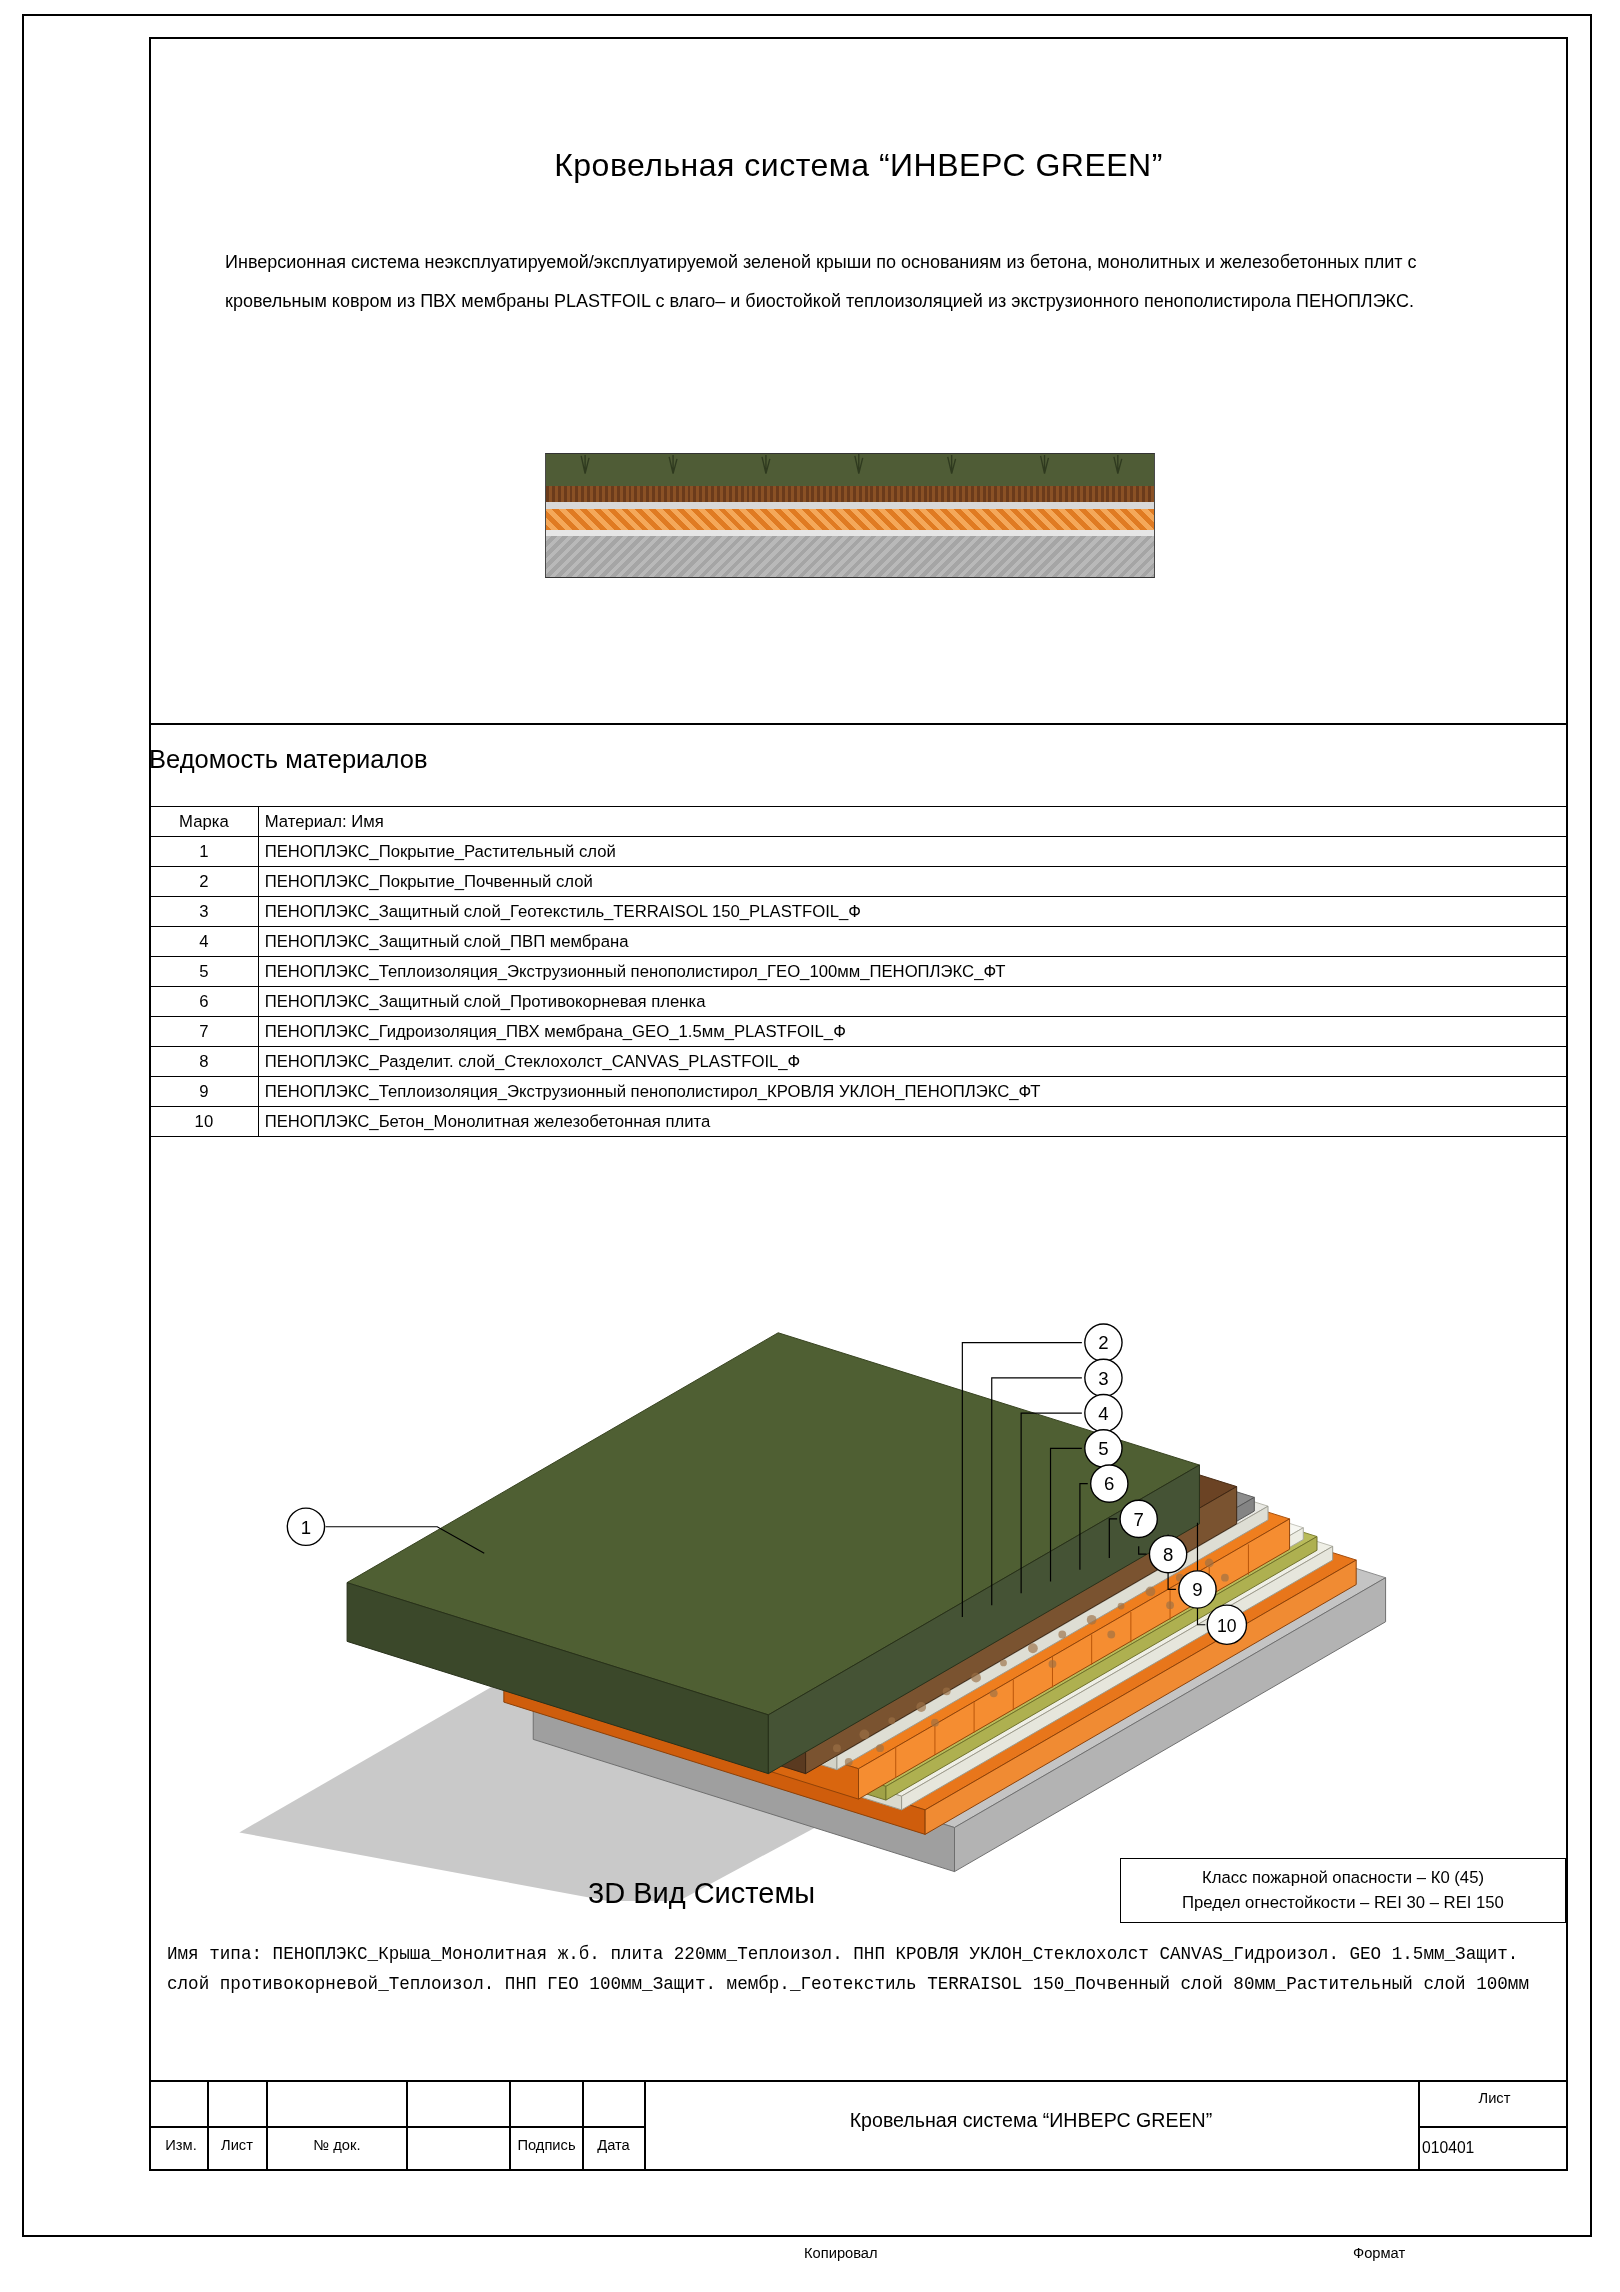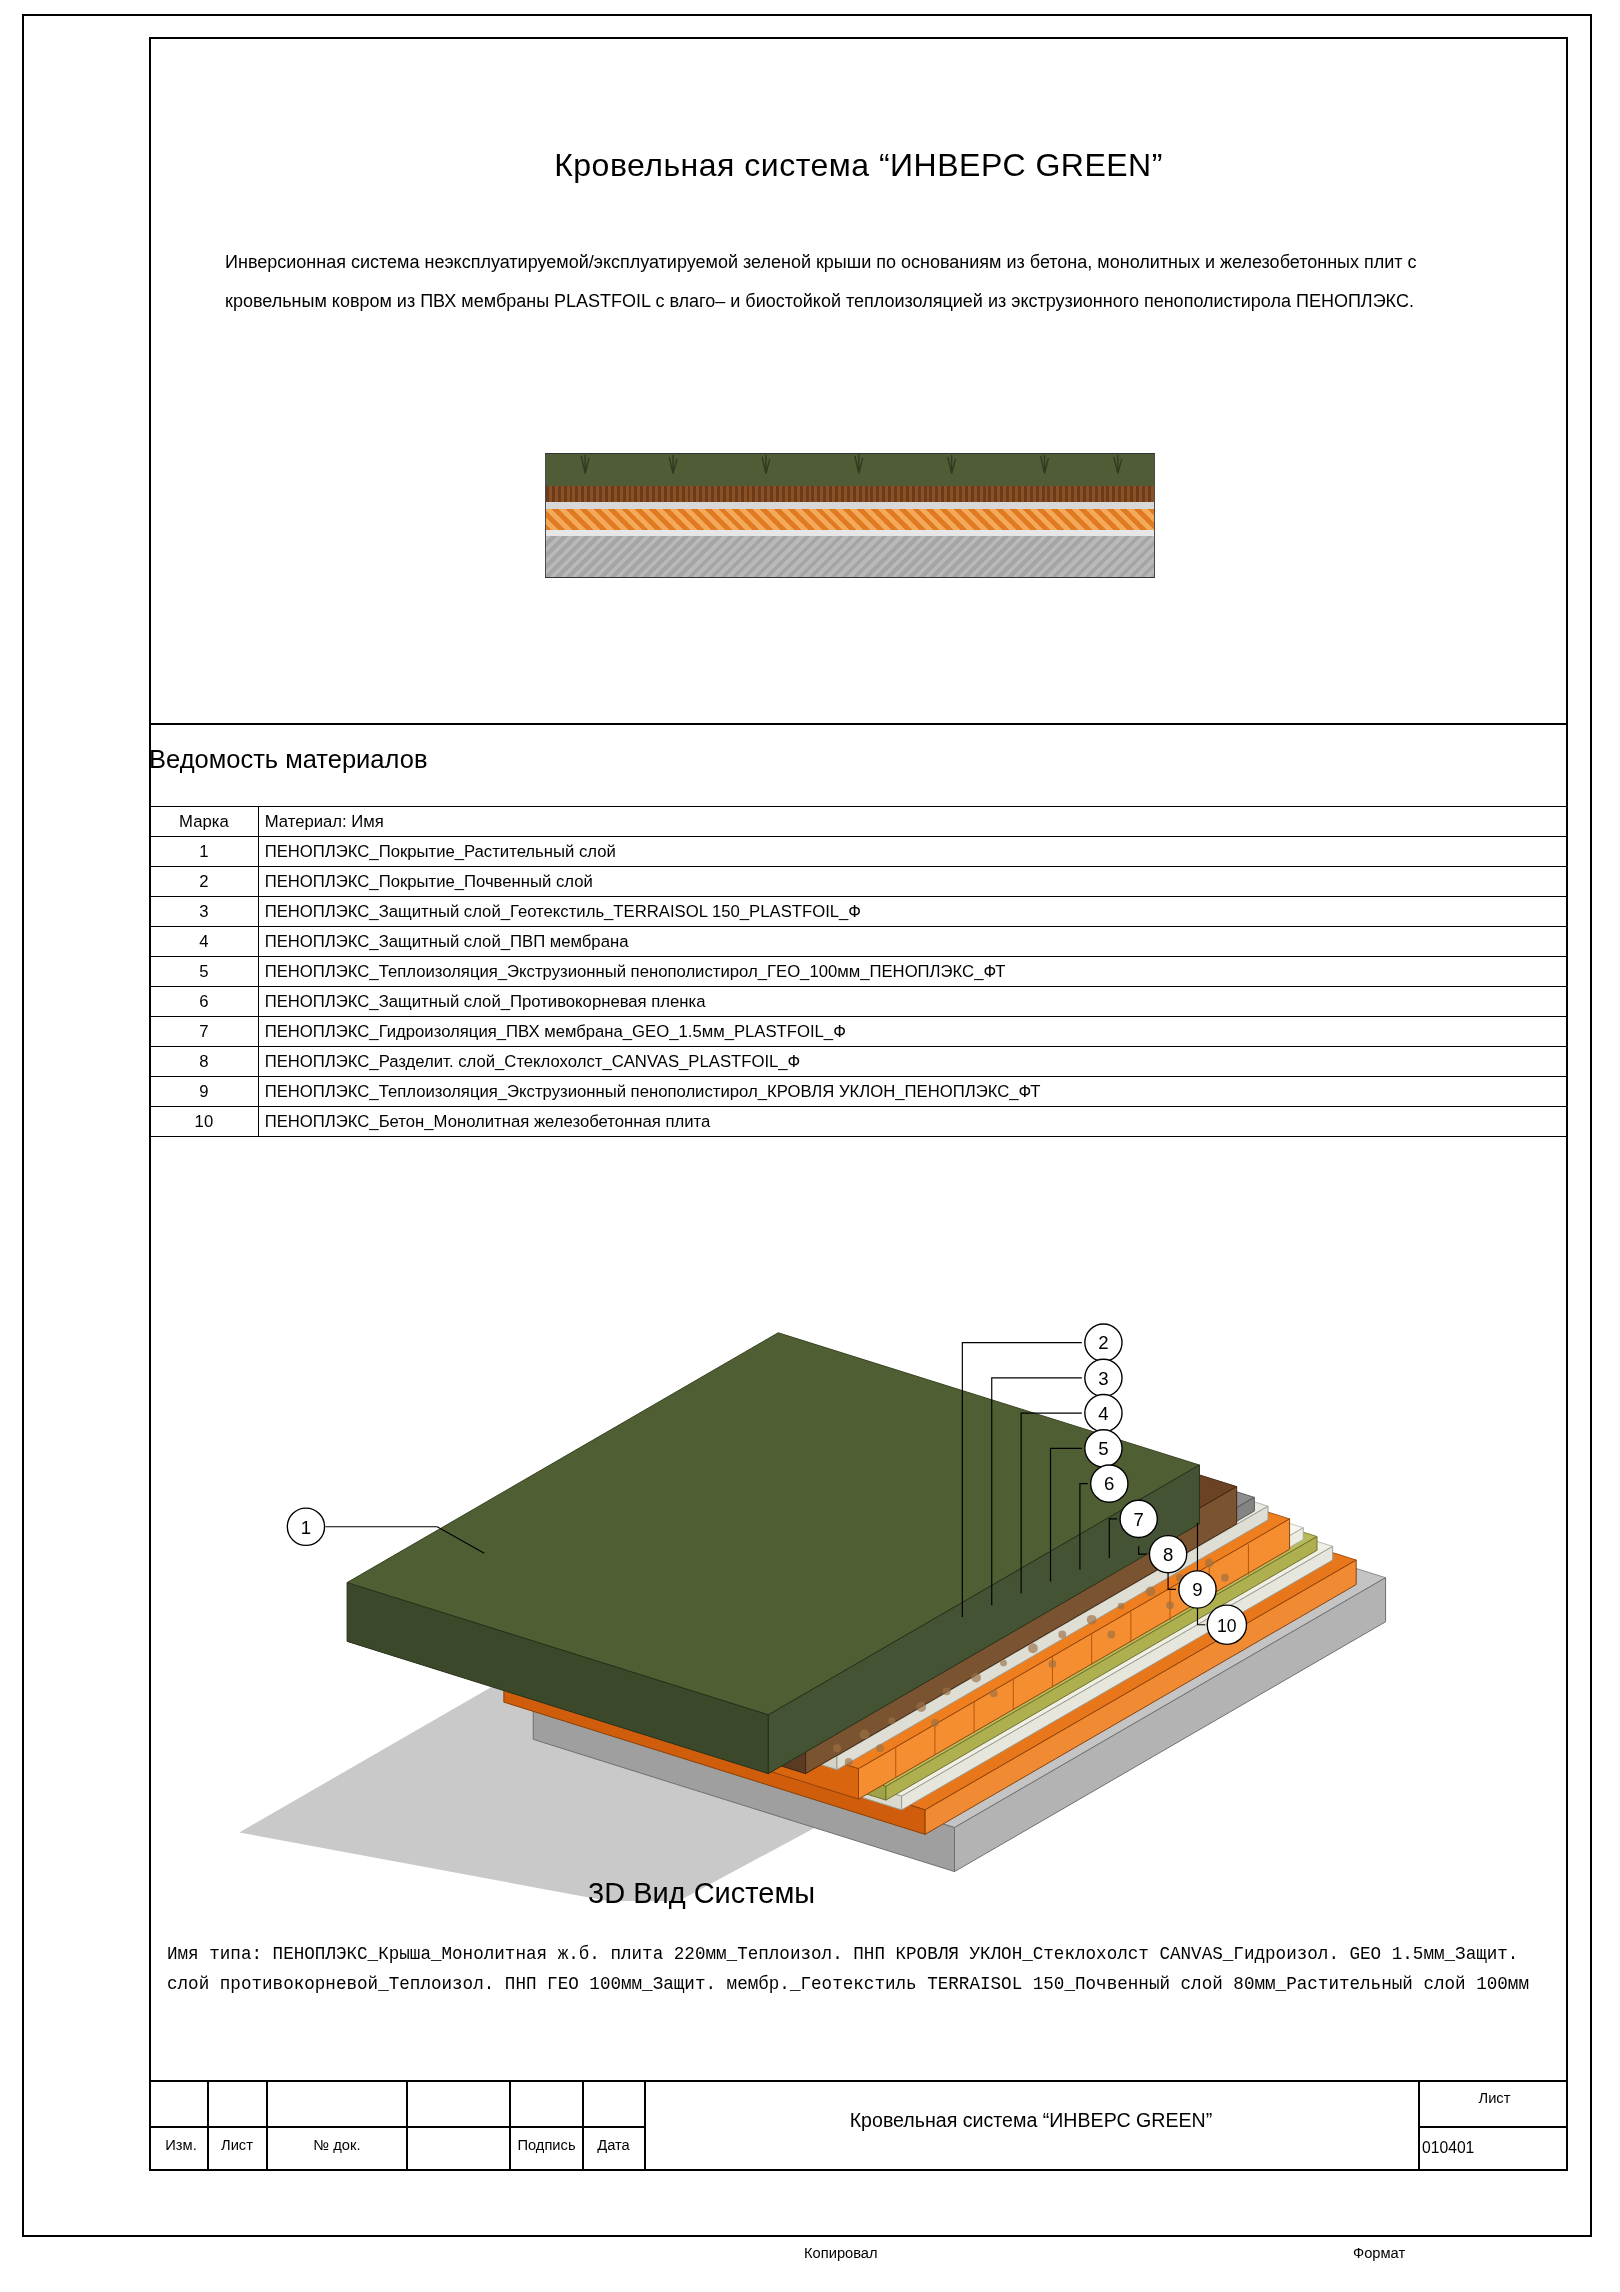--- a/index.html
+++ b/index.html
@@ -454,20 +454,24 @@
         <text x="1068" y="379" text-anchor="middle" font-family="Liberation Sans, sans-serif" font-size="19">9</text>
 
         <circle cx="1098" cy="408" r="20" fill="#fff" stroke="#000" stroke-width="1.4"></circle>
         <text x="1098" y="415" text-anchor="middle" font-family="Liberation Sans, sans-serif" font-size="18">10</text>
       </g>
     </svg>
   </div>
 
   <div class="label-3d">3D Вид Системы</div>
 
+  <div class="fire-box">
+    <div>Класс пожарной опасности – К0 (45)</div>
+    <div>Предел огнестойкости – REI 30 – REI 150</div>
+  </div>
 
   <div class="type-name">Имя типа: ПЕНОПЛЭКС_Крыша_Монолитная ж.б. плита 220мм_Теплоизол. ПНП КРОВЛЯ УКЛОН_Стеклохолст CANVAS_Гидроизол. GEO 1.5мм_Защит. слой противокорневой_Теплоизол. ПНП ГЕО 100мм_Защит. мембр._Геотекстиль TERRAISOL 150_Почвенный слой 80мм_Растительный слой 100мм</div>
 
   <div class="stamp">
     <div class="stamp-grid">
 
       <div class="sline" style="left:0; top:44px; width:493px; height:1.5px;"></div>
 
       <div class="sline" style="left:56px; top:0; width:1.5px; height:87px;"></div>
       <div class="sline" style="left:115px; top:0; width:1.5px; height:87px;"></div>

